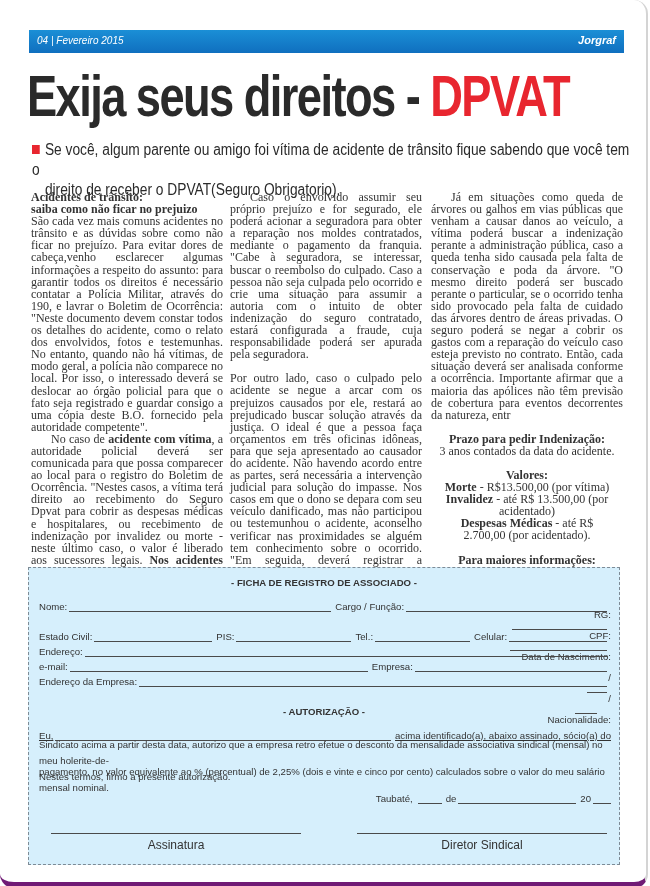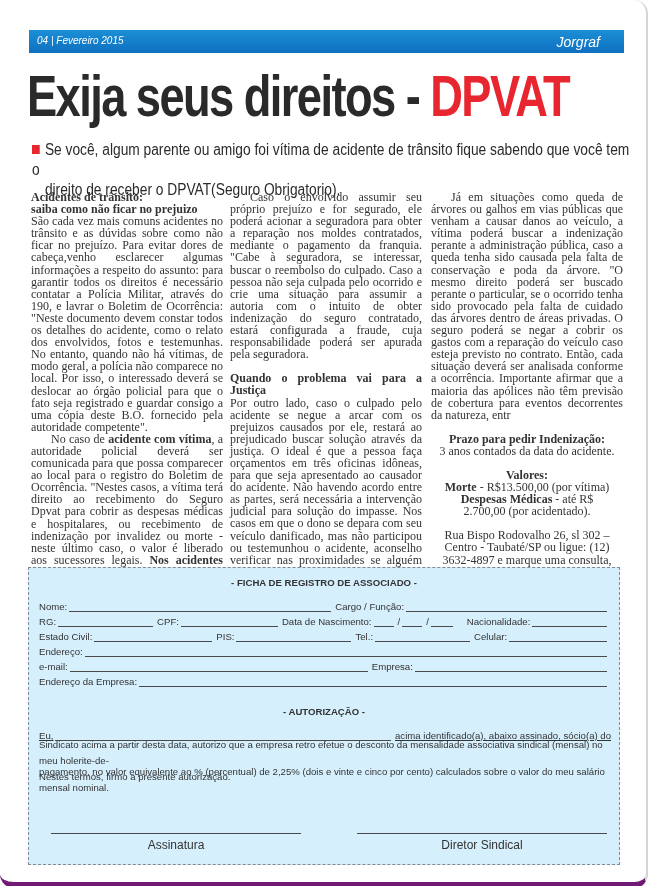--- a/index.html
+++ b/index.html
@@ -1,21 +1,21 @@
 <!DOCTYPE html>
 <html><head>
 <meta charset="utf-8">
 <style>
   html, body { margin: 0; padding: 0; background: #ffffff; }
   body { width: 650px; height: 886px; position: relative; overflow: hidden; font-family: "Liberation Sans", sans-serif; color: #2b2b2b; }
   .page-frame { position: absolute; left: 0; top: 0; width: 646px; height: 882px; border-right: 2px solid #d4d4d4; border-bottom: 6px solid #701a75; background: #fff; border-radius: 14px; }
   .header-bar { position: absolute; left: 29px; top: 30px; width: 595px; height: 23px;
     background: linear-gradient(to bottom, #1b8fd6 0%, #0f6fbf 100%); color: #fff; }
   .header-left { position: absolute; left: 8px; top: 5px; font-size: 10px; font-style: italic; }
-  .header-right { position: absolute; right: 24px; top: 4px; font-size: 14px; font-style: italic; font-weight: normal; }
+  .header-right { position: absolute; right: 8px; top: 4px; font-size: 11px; font-style: italic; font-weight: bold; }
   .headline { position: absolute; left: 27px; top: 61px; font-family: "Liberation Sans Narrow", "Liberation Sans", sans-serif; font-weight: bold; font-size: 58px; letter-spacing: -2px; line-height: 70px; white-space: nowrap; color: #2a2a2a; transform: scaleX(0.78); transform-origin: left top; }
   .headline .accent { color: #e8262f; }
   .lead { position: absolute; left: 32px; top: 140px; width: 600px; font-size: 16px; line-height: 20px; color: #2b2b2b; transform: scaleX(0.86); transform-origin: left top; width: 700px; }
   .lead .bullet { display: inline-block; width: 9px; height: 9px; background: #e8262f; margin-right: 6px; vertical-align: 1px; }
   .lead .indent { padding-left: 15px; }
   .col { position: absolute; top: 191px; width: 192px; font-size: 12px; line-height: 12.1px; text-align: justify; color: #333; font-family: Liberation Serif, serif; }
   .col p { margin: 0; }
   .col .sub { font-weight: bold; }
   .col .ind { text-indent: 20px; }
   .c1 { left: 31px; }
@@ -52,48 +52,49 @@
   <div class="col c1">
     <p class="sub">Acidentes de trânsito:</p>
     <p class="sub">saiba como não ficar no prejuizo</p>
     <p>São cada vez mais comuns acidentes no trânsito e as dúvidas sobre como não ficar no prejuízo. Para evitar dores de cabeça,venho esclarecer algumas informações a respeito do assunto: para garantir todos os direitos é necessário contatar a Polícia Militar, através do 190, e lavrar o Boletim de Ocorrência: "Neste documento devem constar todos os detalhes do acidente, como o relato dos envolvidos, fotos e testemunhas.  No entanto, quando não há vítimas, de modo geral, a polícia não comparece no local. Por isso, o interessado deverá se deslocar ao órgão policial para que o fato seja registrado e guardar consigo a uma cópia deste B.O. fornecido pela autoridade competente".</p>
     <p class="ind"><span>No caso de </span><b>acidente com vítima</b><span>, a autoridade policial deverá ser comunicada para que possa comparecer ao local para o registro do Boletim de Ocorrência. "Nestes casos, a vítima terá direito ao recebimento do Seguro Dpvat para cobrir as despesas médicas e hospitalares, ou recebimento de indenização por invalidez ou morte -  neste último caso, o valor é liberado aos sucessores legais. </span><b>Nos acidentes sem vítimas</b><span>, caso não haja acordo entre os envolvidos quanto à reparação dos danos, o Boletim de Ocorrência será importante para buscar os direitos nas vias judiciais.</span></p>
   </div>
 
   <div class="col c2">
     <p class="ind">Caso o envolvido assumir seu próprio prejuízo e for segurado, ele poderá acionar a seguradora para obter a reparação nos moldes contratados, mediante o pagamento da franquia. "Cabe à seguradora, se interessar, buscar o reembolso do culpado. Caso a pessoa não seja culpada pelo ocorrido e crie uma situação para assumir a autoria com o intuito de obter indenização do seguro contratado, estará configurada a fraude, cuja responsabilidade poderá ser apurada pela seguradora.</p>
     <div class="gap"></div>
-    <p class="sub">Quando o problema vai para a Justiça</p>
     <p>Por outro lado, caso o culpado pelo acidente se negue a arcar com os prejuizos causados por ele, restará ao prejudicado buscar solução através da justiça. O ideal é que a pessoa faça orçamentos em três oficinas idôneas, para que seja apresentado ao causador do acidente. Não havendo acordo entre as partes, será necessária a intervenção judicial para solução do impasse. Nos casos em que o dono se depara com  seu veículo danificado, mas não participou ou testemunhou o acidente,  aconselho verificar nas proximidades se alguém tem conhecimento sobre o ocorrido. "Em seguida, deverá registrar a ocorrência na delegacia, com o maior número de informações possíveis, para que seja investigada e apurada a autoria, no intuito de responsabilizar aquele que ocasionou os danos.</p>
   </div>
 
   <div class="col c3">
     <p class="ind">Já em situações como queda de árvores ou galhos em vias públicas que venham a causar danos ao veículo, a vítima poderá buscar a indenização perante a administração pública, caso a queda tenha sido causada pela falta de conservação e poda da árvore. "O mesmo direito poderá ser buscado perante o particular, se o ocorrido tenha sido provocado pela falta de cuidado das árvores dentro de áreas privadas. O seguro poderá se negar a cobrir os gastos com a reparação do veículo caso esteja previsto no contrato. Então, cada situação deverá ser analisada conforme a ocorrência. Importante afirmar que a maioria das apólices não têm previsão de cobertura para eventos decorrentes da natureza, entr</p>
     <div class="gap"></div>
     <p class="center sub">Prazo para pedir Indenização:</p>
     <p class="center">3 anos contados da data do acidente.</p>
     <div class="gap"></div>
     <p class="center sub">Valores:</p>
     <p class="center"><b>Morte</b><span> - R$13.500,00 (por vítima)</span></p>
+    <p class="center"><b>Invalidez</b><span> - até R$ 13.500,00 (por acidentado)</span></p>
     <p class="center" style="padding:0 14px;"><b>Despesas Médicas</b><span> - até R$ 2.700,00 (por acidentado).</span></p>
     <div class="gap"></div>
+    <p class="center sub">Para maiores informações:</p>
     <p class="center">Rua Bispo Rodovalho 26, sl 302 – Centro - Taubaté/SP ou ligue: (12) 3632-4897  e marque uma consulta, com o Dr. Luciano.</p>
   </div>
 
   <div class="form-box">
     <div class="form-title" style="top:9px;">- FICHA DE REGISTRO DE ASSOCIADO -</div>
 
     <div class="row" style="top:33px;justify-content:flex-end;">
       <span>Nome:</span>
       <span class="fld" style="width:262px;"></span>
       <span>Cargo / Função:</span>
       <span class="fld flex1"></span>
     </div>
 
-    <div class="row" style="top:48px;">
+    <div class="row" style="top:41px;flex-direction:column;">
       <span>RG:</span>
       <span class="fld" style="width:95px;"></span>
       <span>CPF:</span>
       <span class="fld" style="width:97px;"></span>
       <span>Data de Nascimento:</span>
       <span class="fld" style="width:20px;"></span>
         <span>/</span>
       <span class="fld" style="width:20px;"></span>
         <span>/</span>
       <span class="fld" style="width:22px;margin-right:14px;"></span>
@@ -134,20 +135,28 @@
     <div class="row" style="top:162px;text-decoration:underline;">
       <span>Eu,</span>
       <span class="fld flex1"></span>
       <span>acima identificado(a), abaixo assinado, sócio(a) do</span>
     </div>
 
     <div class="auth-line" style="top:169px;">Sindicato acima a partir desta data, autorizo que a empresa retro efetue o desconto da mensalidade associativa sindical (mensal) no meu holerite-de-</div>
     <div class="auth-line" style="top:196px;">pagamento, no valor equivalente ao % (percentual) de 2,25% (dois e vinte e cinco por cento) calculados sobre o valor do meu salário mensal nominal.</div>
     <div class="auth-line" style="top:201px;">Nestes termos, firmo a presente autorização.</div>
 
+    <div class="row" style="top:225px; left:auto; right:8px;">
+      <span>Taubaté,</span>
+      <span class="fld" style="width:24px;margin-left:5px;"></span>
+      <span>de</span>
+      <span class="fld" style="width:118px;"></span>
+      <span>20</span>
+      <span class="fld" style="width:18px;margin-right:0;"></span>
+    </div>
 
     <div class="sig-line" style="left:22px; width:250px;"></div>
     <div class="sig-label" style="left:22px; width:250px;">Assinatura</div>
     <div class="sig-line" style="left:328px; width:250px;"></div>
     <div class="sig-label" style="left:328px; width:250px;">Diretor Sindical</div>
   </div>
 
 </div>
 
 </body></html>

